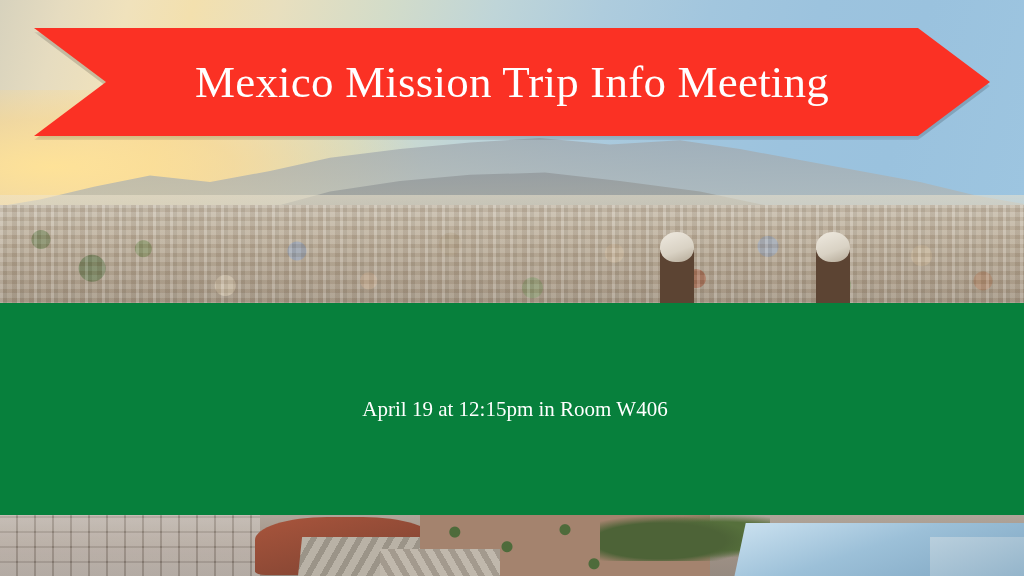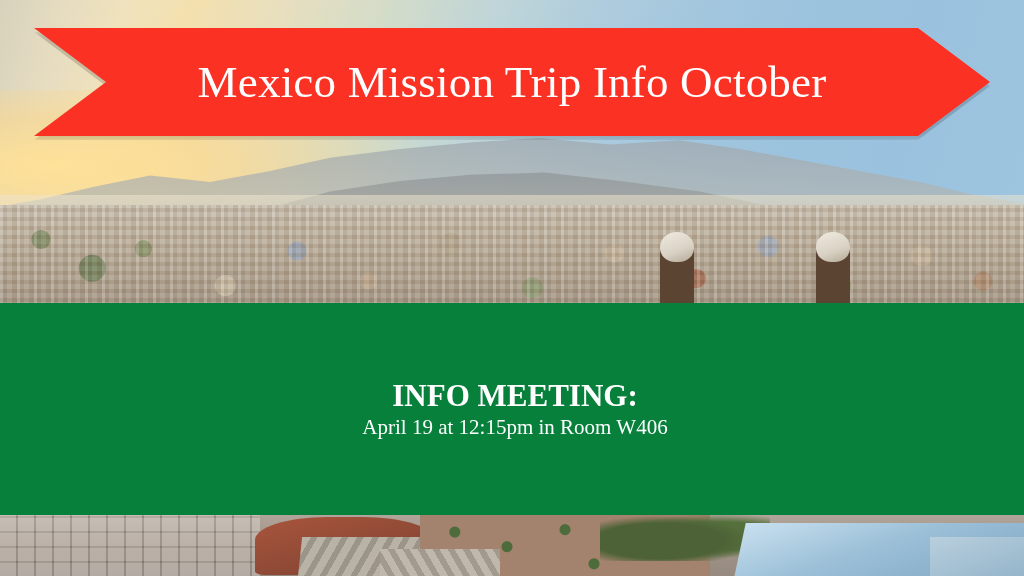--- a/index.html
+++ b/index.html
@@ -221,25 +221,24 @@
       <div class="path"></div>
       <div class="trees"></div>
       <div class="roofB"></div>
       <div class="roofC"></div>
     </div>
   </div>
 
   <div class="ribbon-wrap">
     <div class="ribbon-shadow"></div>
     <div class="ribbon">
-      <div class="ribbon-title">Mexico Mission Trip Info October</div>
+      <div class="ribbon-title">Mexico Mission Trip Info Meeting</div>
     </div>
   </div>
 
   <div class="green-band">
 
     <div class="info-text">
-      <div class="line-head">INFO MEETING:</div>
       <div class="line-body">April 19 at 12:15pm in Room W406</div>
     </div>
 
   </div>
 </div>
 
 </body></html>

